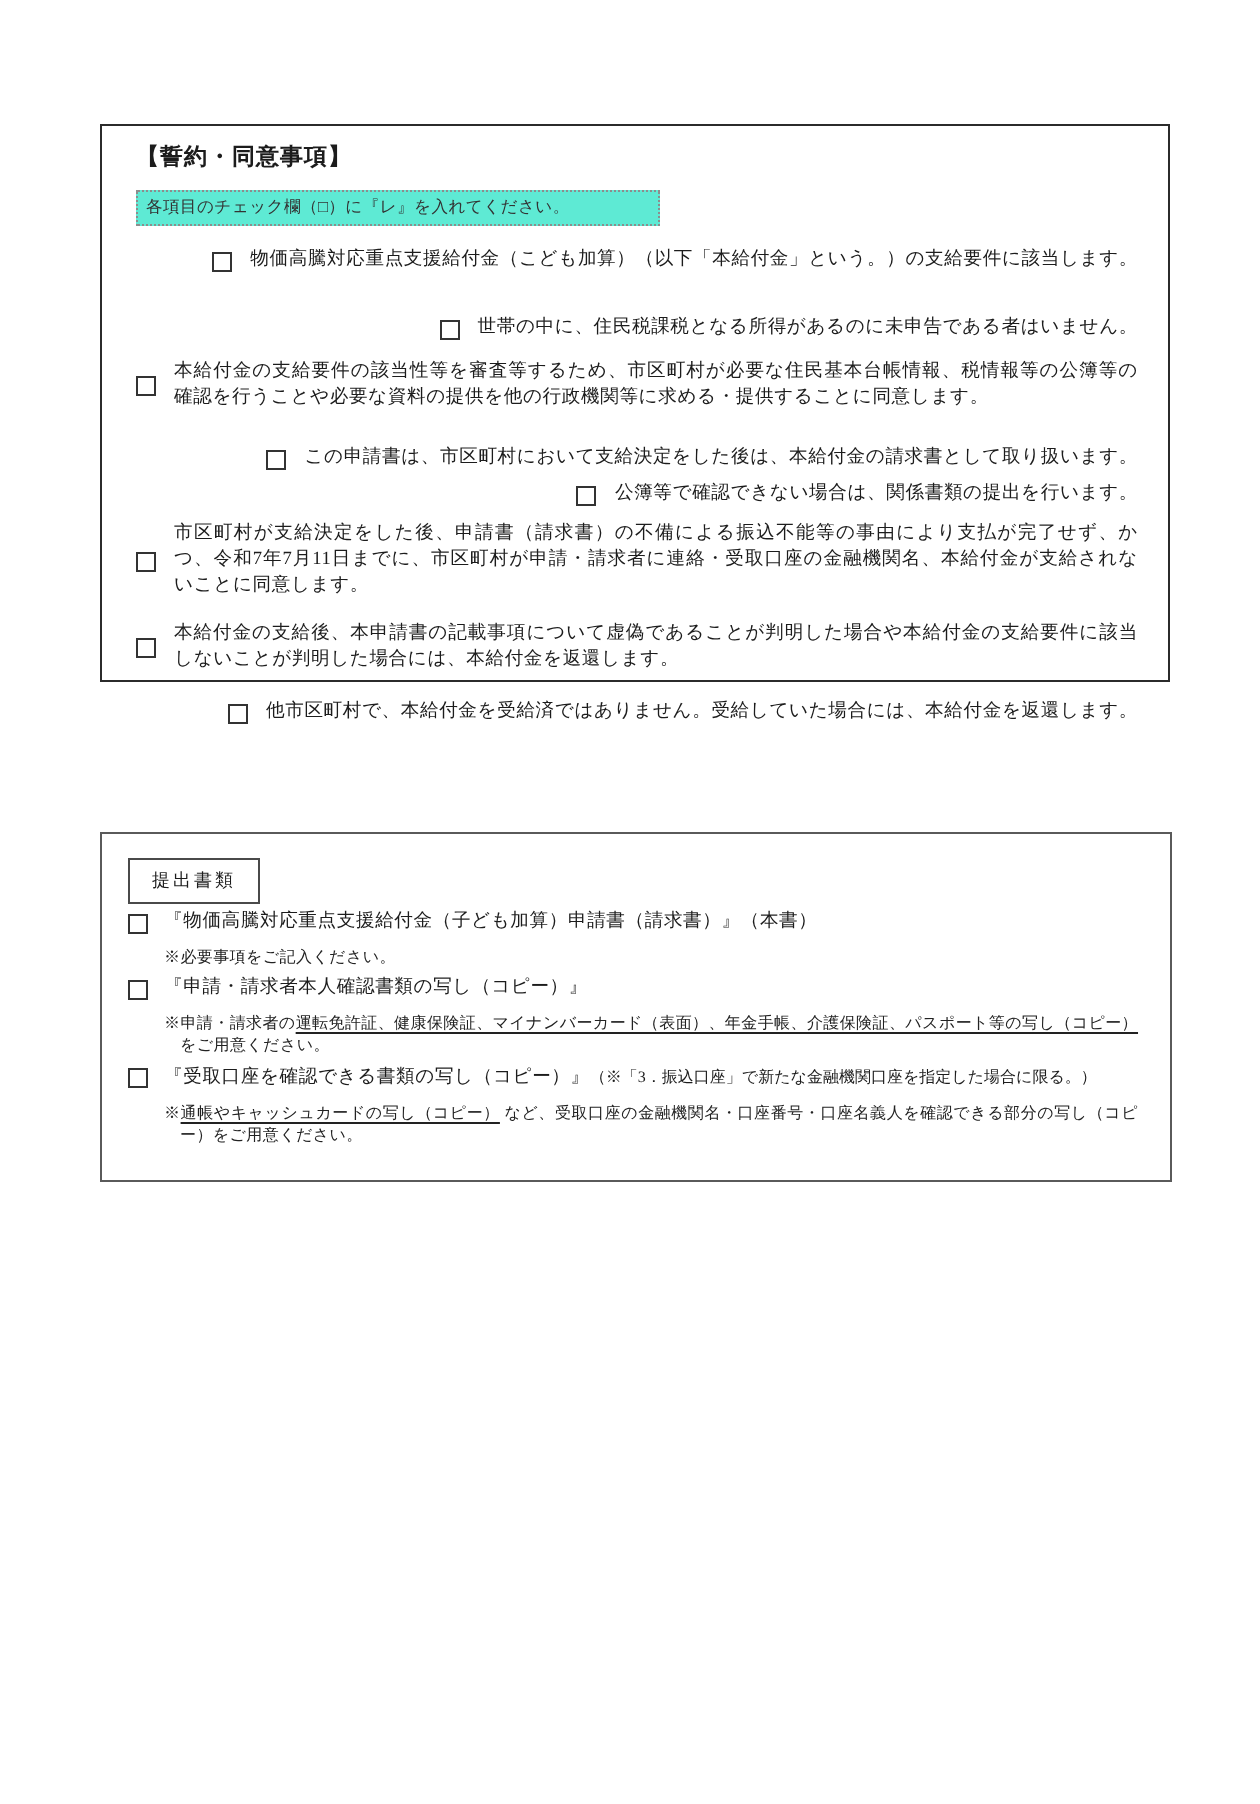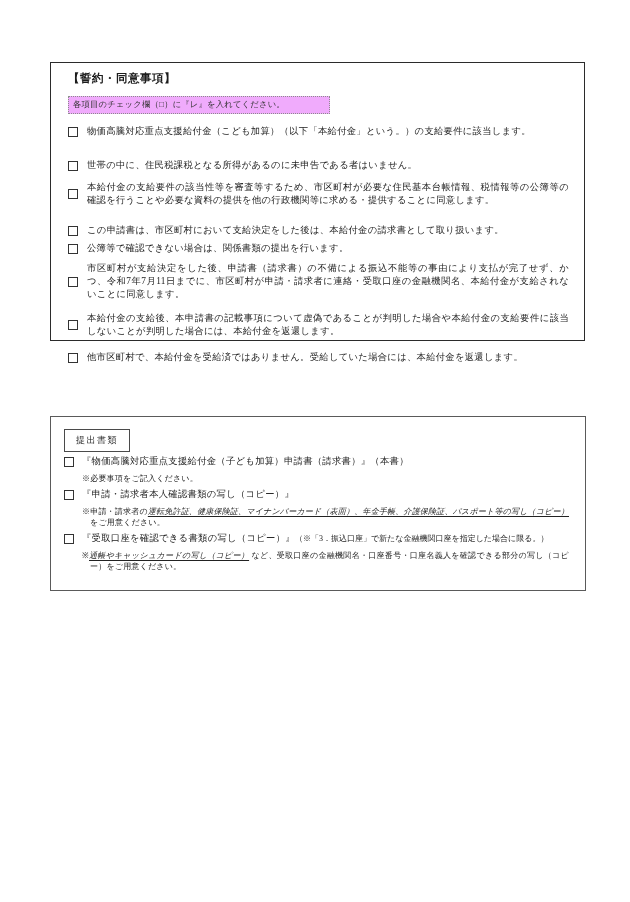--- a/index.html
+++ b/index.html
@@ -14,26 +14,26 @@
   
   .pledge-box{
     position:absolute;left:50px;top:62px;width:535px;height:279px;
     box-sizing:border-box;border:1.5px solid #2b2b2b;background:#fff;
     padding:8px 15px 0 17px;
   }
   .pledge-title{
     font-size:11.5px;font-weight:bold;letter-spacing:.5px;margin:0 0 7px 0;
   }
   .instruction{
-    display:inline-block;border:1px dotted #8d8d8d;background:#f0abfc;
+    display:inline-block;border:1px dotted #8d8d8d;background:#5eead4;
     padding:2px 44px 3px 4px;font-size:8.3px;color:#333;letter-spacing:.2px;
   }
   .p-item{
     display:flex;gap:9px;align-items:center;
-    font-size:9.3px;line-height:13px;letter-spacing:.3px;text-align:justify;
+    font-size:9.3px;line-height:13px;letter-spacing:.3px;text-align:justify;justify-content:flex-end;
   }
   .cb{
     width:8px;height:8px;border:1px solid #333;background:#fff;
     flex:0 0 auto;display:inline-block;cursor:pointer;
   }
   .r1{margin-top:11px}.r2{margin-top:21px}.r3{margin-top:9px}.r4{margin-top:5px}
   .r5{margin-top:17px}.r6{margin-top:7px}.r7{margin-top:11px}.r8{margin-top:13px}
   
   .docs-box{
     position:absolute;left:50px;top:416px;width:536px;height:175px;
@@ -48,21 +48,21 @@
     display:flex;gap:8px;align-items:flex-start;
     font-size:9.3px;line-height:13px;letter-spacing:.3px;margin-top:3px;
   }
   .d-item .cb{margin-top:2px;}
   .d-title .small-note{font-size:8px;letter-spacing:0;}
   .d-note{
     font-size:8px;line-height:11.5px;letter-spacing:.2px;color:#222;
     padding-left:26px;text-indent:-8px;margin-top:5px;text-align:justify;
     margin-right:2px;
   }
-  .underline{text-decoration:underline;text-underline-offset:2px;font-style:italic;}
+  .underline{text-decoration:underline;text-underline-offset:2px;}
 </style>
 </head>
 <body>
 
 <div class="page">
 
   <div class="pledge-box">
     <div class="pledge-title">【誓約・同意事項】</div>
     <div class="instruction">各項目のチェック欄（□）に『レ』を入れてください。</div>
 

